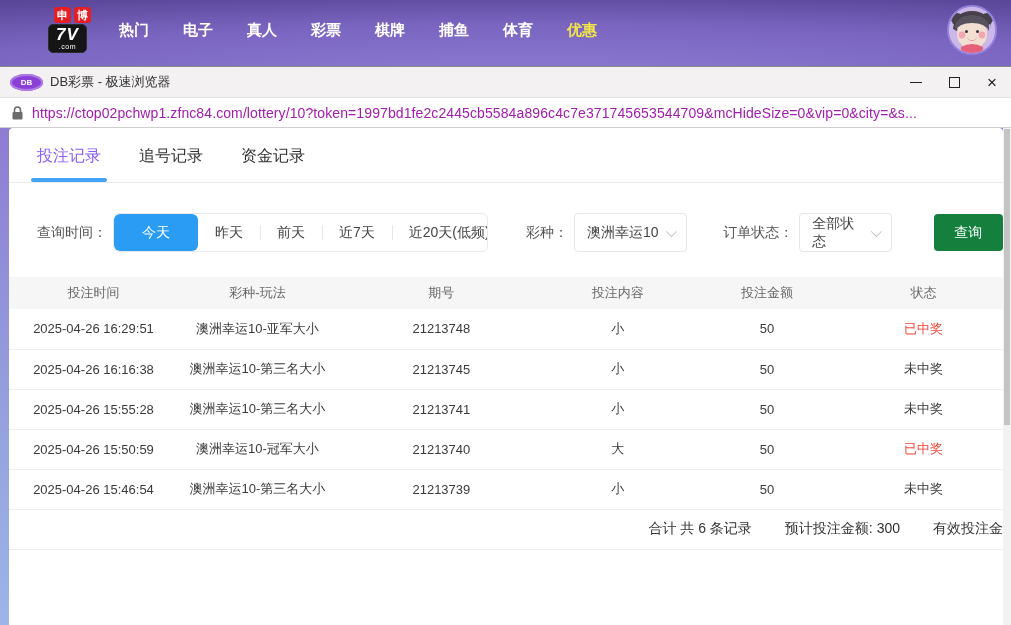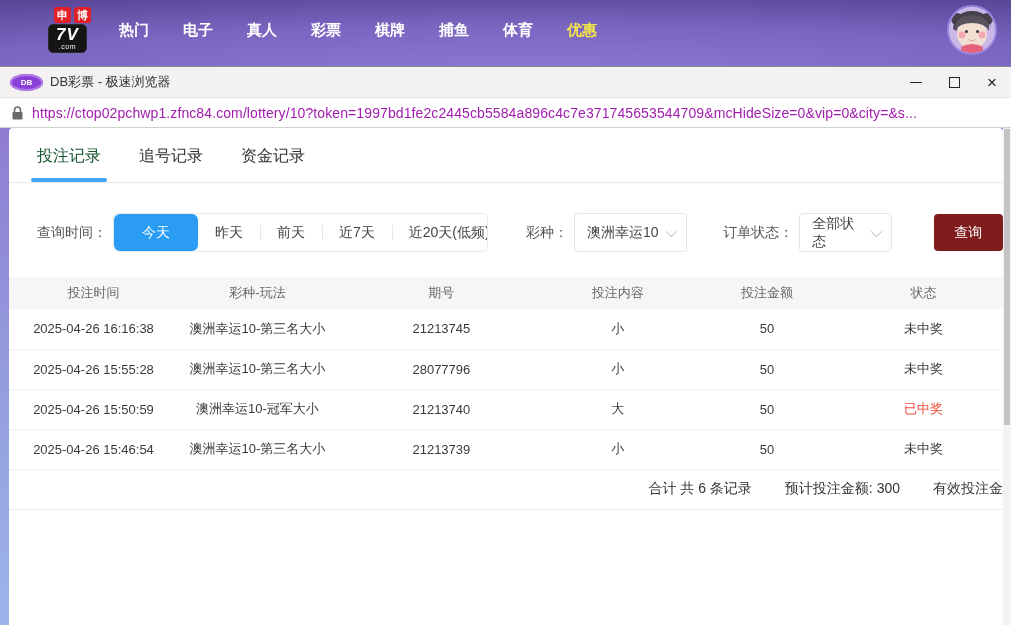--- a/index.html
+++ b/index.html
@@ -47,40 +47,40 @@
   
   .viewport{ flex:1; position:relative; background:linear-gradient(180deg,#8f7cd3 0%, #94a0de 55%, #9db4ea 100%); }
   .content-panel{ position:absolute; left:9px; top:0; right:8px; bottom:0; background:#fff; overflow:hidden;
     border-radius:4px 4px 0 0; }
   .scrollbar{ position:absolute; right:0; top:0; bottom:0; width:8px; background:#f2f2f2; }
   .scroll-thumb{ position:absolute; top:1px; left:1px; right:1px; height:296px; background:#c4c4c4; cursor:pointer; }
 
   
   .tabs-row{ display:flex; gap:38px; padding-left:28px; border-bottom:1px solid #e9e9e9; height:55px; align-items:flex-end; }
   .page-tab{ font-size:16px; color:#333; padding-bottom:15px; position:relative; cursor:pointer; }
-  .page-tab.active{ color:#14532d; }
+  .page-tab.active{ color:#8b5cf6; }
   .page-tab .underline{ display:none; }
   .page-tab.active .underline{ display:block; position:absolute; left:-6px; right:-6px; bottom:0; height:4px;
     border-radius:3px; background:#42a4f5; }
 
   
   .filter-bar{ display:flex; align-items:center; margin:30px 0 0 28px; font-size:14px; color:#555; }
   .filter-label{ margin-right:6px; white-space:nowrap; }
   .time-group{ display:flex; align-items:center; border:1px solid #e9e9e9; border-radius:6px; height:39px; overflow:hidden; margin-right:38px; }
   .time-opt{ padding:0 17px; height:100%; display:flex; align-items:center; cursor:pointer; color:#444; white-space:nowrap; position:relative; }
   .time-opt.active{ background:#2a9cf4; color:#fff; border-radius:6px; padding:0 28px; }
   .time-opt + .time-opt:not(.active)::before{ content:""; position:absolute; left:0; top:11px; bottom:11px; width:1px; background:#e7e7e7; }
   .time-opt.active + .time-opt::before{ display:none; }
   .select-box{ display:flex; align-items:center; justify-content:space-between; border:1px solid #e6e6e6; border-radius:4px;
     height:39px; padding:0 12px; cursor:pointer; color:#444; background:#fff; }
   .select-lottery{ width:118px; margin-right:36px; }
   .select-status{ width:96px; margin-right:42px; }
   .chevron{ width:8px; height:8px; border-right:1.4px solid #c0c4cc; border-bottom:1.4px solid #c0c4cc;
     transform:rotate(45deg) translateY(-2px); flex:0 0 auto; margin-left:6px; }
-  .search-btn{ width:73px; height:37px; background:#7f1d1d; color:#fff; border:none; border-radius:4px;
+  .search-btn{ width:73px; height:37px; background:#15803d; color:#fff; border:none; border-radius:4px;
     font-size:14px; cursor:pointer; font-family:inherit; }
 
   
   .bet-table{ width:100%; border-collapse:collapse; margin-top:25px; table-layout:fixed; }
   .bet-table th{ background:#f6f6f7; color:#666; font-weight:normal; font-size:13px; height:32px; }
   .bet-table td{ font-size:13px; color:#3a3a3a; height:40px; text-align:center; border-bottom:1px solid #f0f0f0; }
   .bet-table th{ text-align:center; }
   .bet-table td.won{ color:#f0483c; }
   .col-time{width:17%;} .col-play{width:16%;} .col-issue{width:21%;} .col-content{width:14.5%;} .col-amount{width:15.5%;} .col-status{width:16%;}
 
@@ -211,31 +211,39 @@
             <th>投注时间</th>
             <th>彩种-玩法</th>
             <th>期号</th>
             <th>投注内容</th>
             <th>投注金额</th>
             <th>状态</th>
           </tr>
         </thead>
         <tbody>
             <tr>
+              <td>2025-04-26 16:29:51</td>
+              <td>澳洲幸运10-亚军大小</td>
+              <td>21213748</td>
+              <td>小</td>
+              <td>50</td>
+              <td class="won">已中奖</td>
+            </tr>
+            <tr>
               <td>2025-04-26 16:16:38</td>
               <td>澳洲幸运10-第三名大小</td>
               <td>21213745</td>
               <td>小</td>
               <td>50</td>
               <td>未中奖</td>
             </tr>
             <tr>
               <td>2025-04-26 15:55:28</td>
               <td>澳洲幸运10-第三名大小</td>
-              <td>28077796</td>
+              <td>21213741</td>
               <td>小</td>
               <td>50</td>
               <td>未中奖</td>
             </tr>
             <tr>
               <td>2025-04-26 15:50:59</td>
               <td>澳洲幸运10-冠军大小</td>
               <td>21213740</td>
               <td>大</td>
               <td>50</td>

